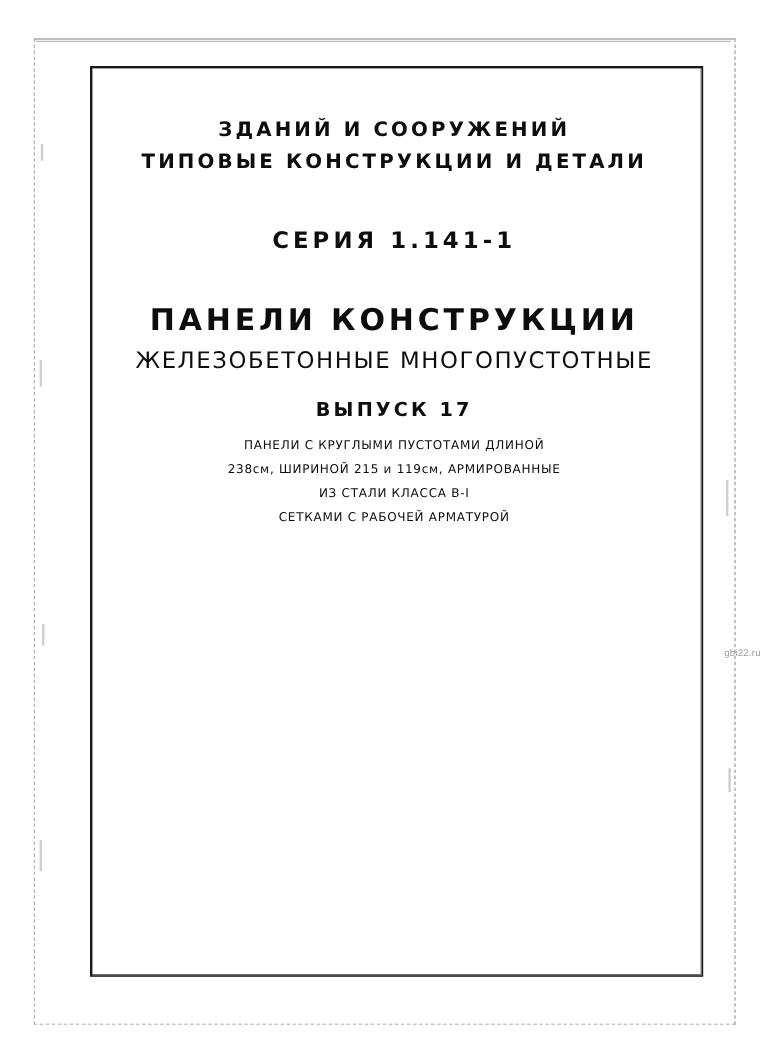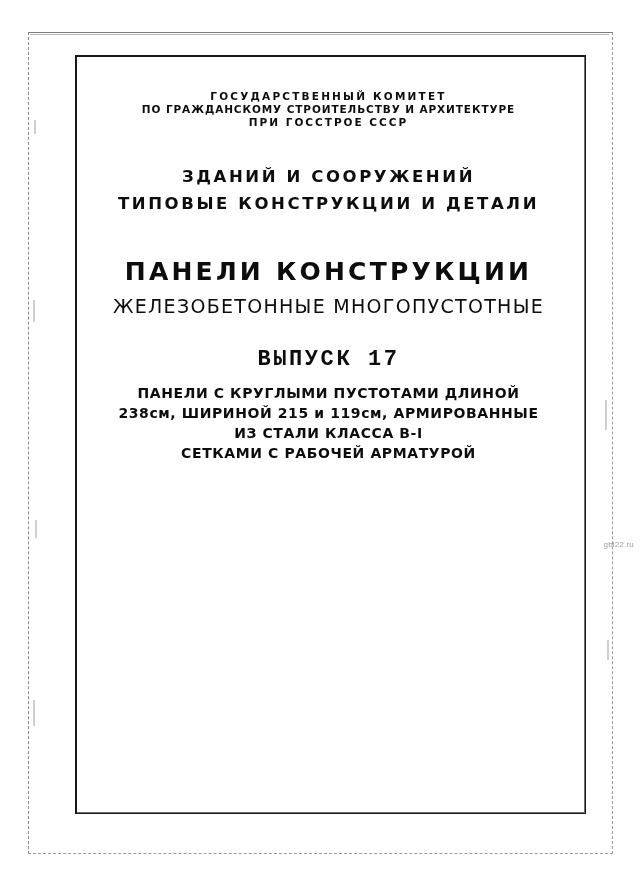--- a/index.html
+++ b/index.html
@@ -99,31 +99,30 @@
     letter-spacing: 3.2px;
   }
   .title-sub {
     margin-top: 9px;
     font-size: 19px;
     font-weight: normal;
     letter-spacing: 1.3px;
   }
 
   .issue {
-    margin-top: 30px;
-    font-size: 22px;
+    margin-top: 20px;
+    font-size: 16px;
     font-weight: bold;
     letter-spacing: 2.6px;
-    font-family: Liberation Mono, monospace;
   }
 
   .desc {
     margin-top: 11px;
-    font-size: 14px;
-    font-weight: bold;
+    font-size: 10px;
+    font-weight: normal;
     letter-spacing: 0.6px;
     line-height: 20px;
   }
   .desc div { white-space: nowrap; }
 
   .watermark {
     position: absolute;
     right: 8px;
     top: 540px;
     font-size: 8px;
@@ -144,31 +143,27 @@
 <div class="page">
 
   <div class="scan-frame"></div>
   <div class="scan-frame-inner-top"></div>
 
   <div class="doc-border"></div>
   <div class="doc-border-shadow"></div>
 
   <div class="content">
 
-    <div class="org">
-      <div class="l1">ГОСУДАРСТВЕННЫЙ КОМИТЕТ</div>
-      <div class="l2">ПО ГРАЖДАНСКОМУ СТРОИТЕЛЬСТВУ И АРХИТЕКТУРЕ</div>
-      <div class="l3">ПРИ ГОССТРОЕ СССР</div>
-    </div>
 
     <div class="subject">
       <div>ЗДАНИЙ И СООРУЖЕНИЙ</div>
       <div>ТИПОВЫЕ КОНСТРУКЦИИ И ДЕТАЛИ</div>
     </div>
 
+    <div class="series">СЕРИЯ 1.141-1</div>
 
     <div class="title-main">ПАНЕЛИ КОНСТРУКЦИИ</div>
     <div class="title-sub">ЖЕЛЕЗОБЕТОННЫЕ МНОГОПУСТОТНЫЕ</div>
 
     <div class="issue">ВЫПУСК 17</div>
 
     <div class="desc">
       <div>ПАНЕЛИ С КРУГЛЫМИ ПУСТОТАМИ ДЛИНОЙ</div>
       <div>238см, ШИРИНОЙ 215 и 119см, АРМИРОВАННЫЕ</div>
       <div>ИЗ СТАЛИ КЛАССА В-I</div>

